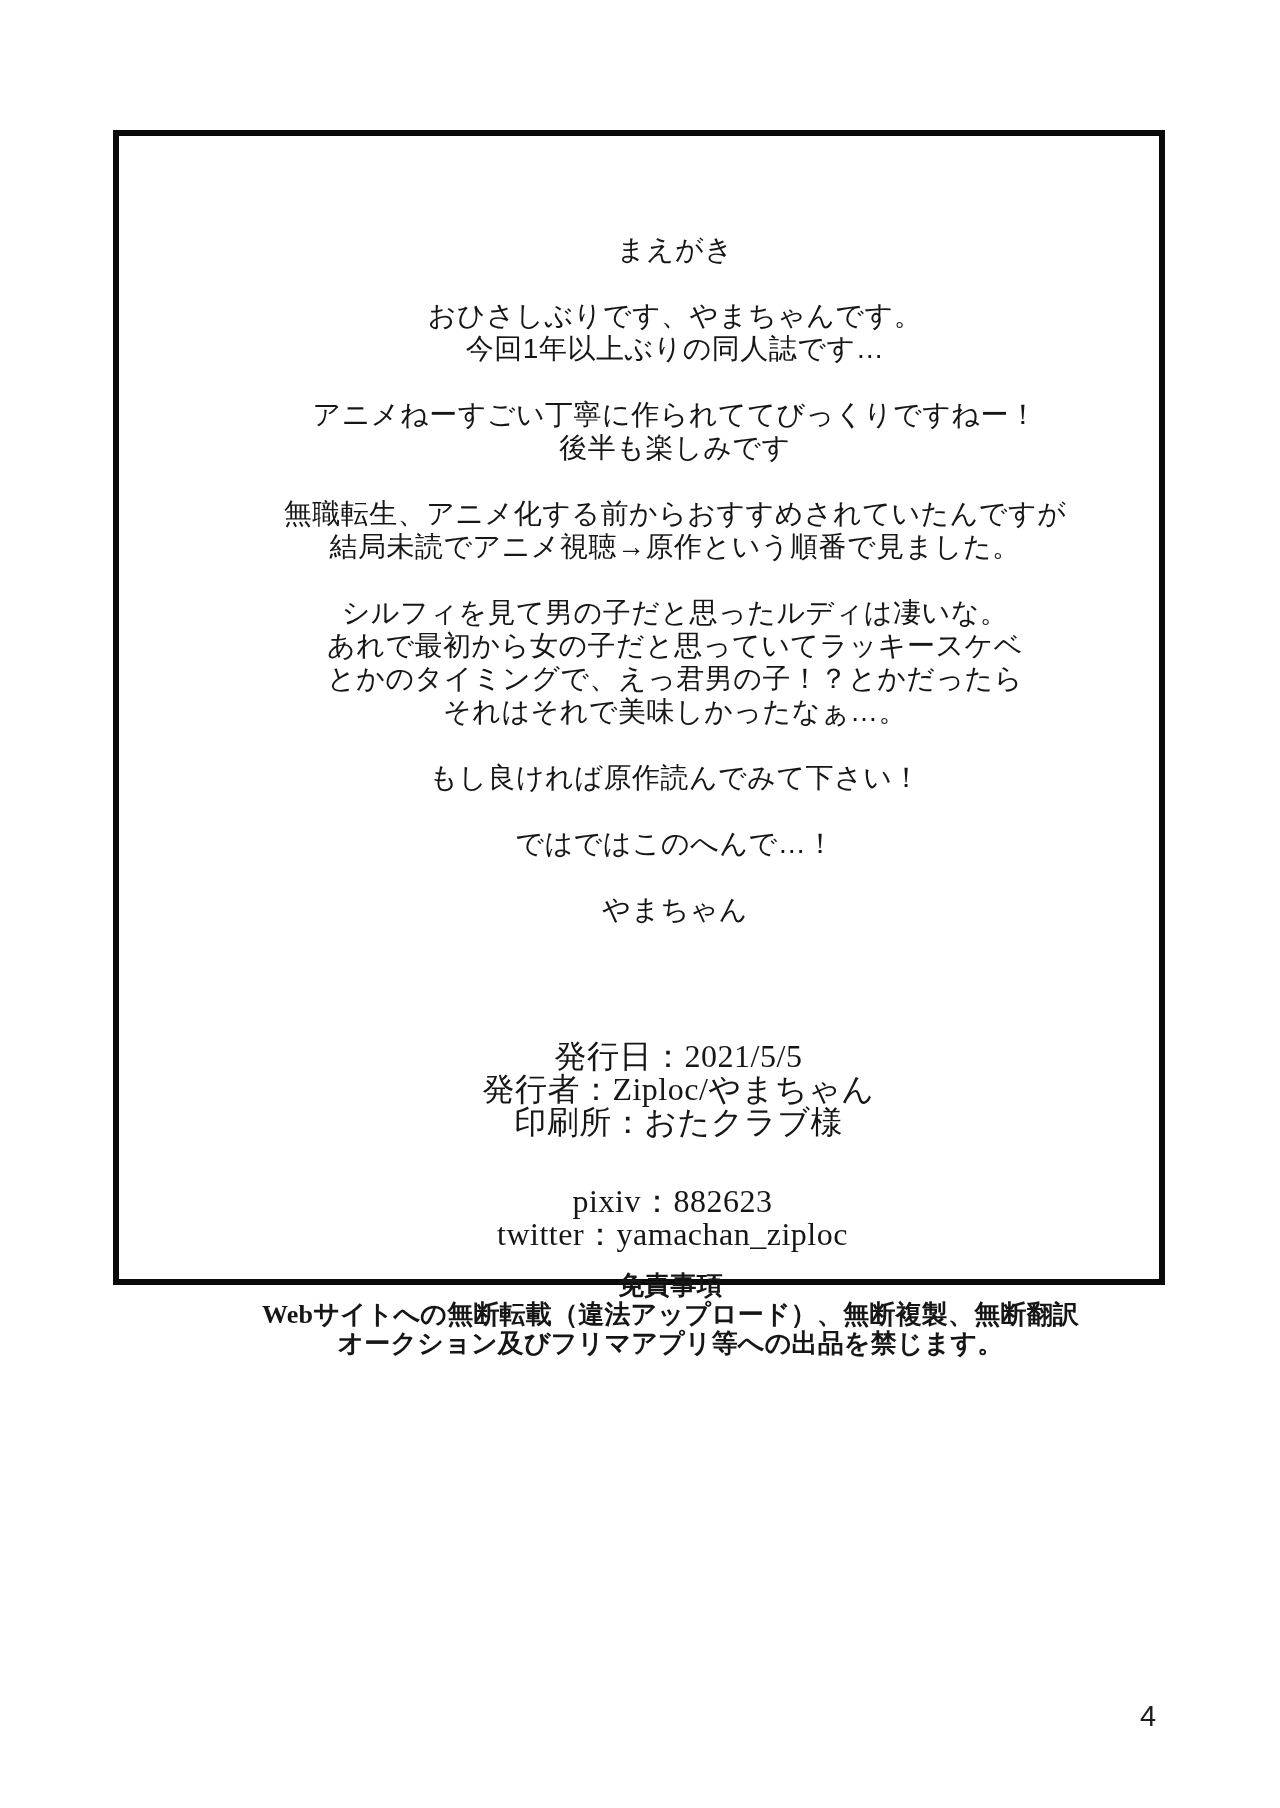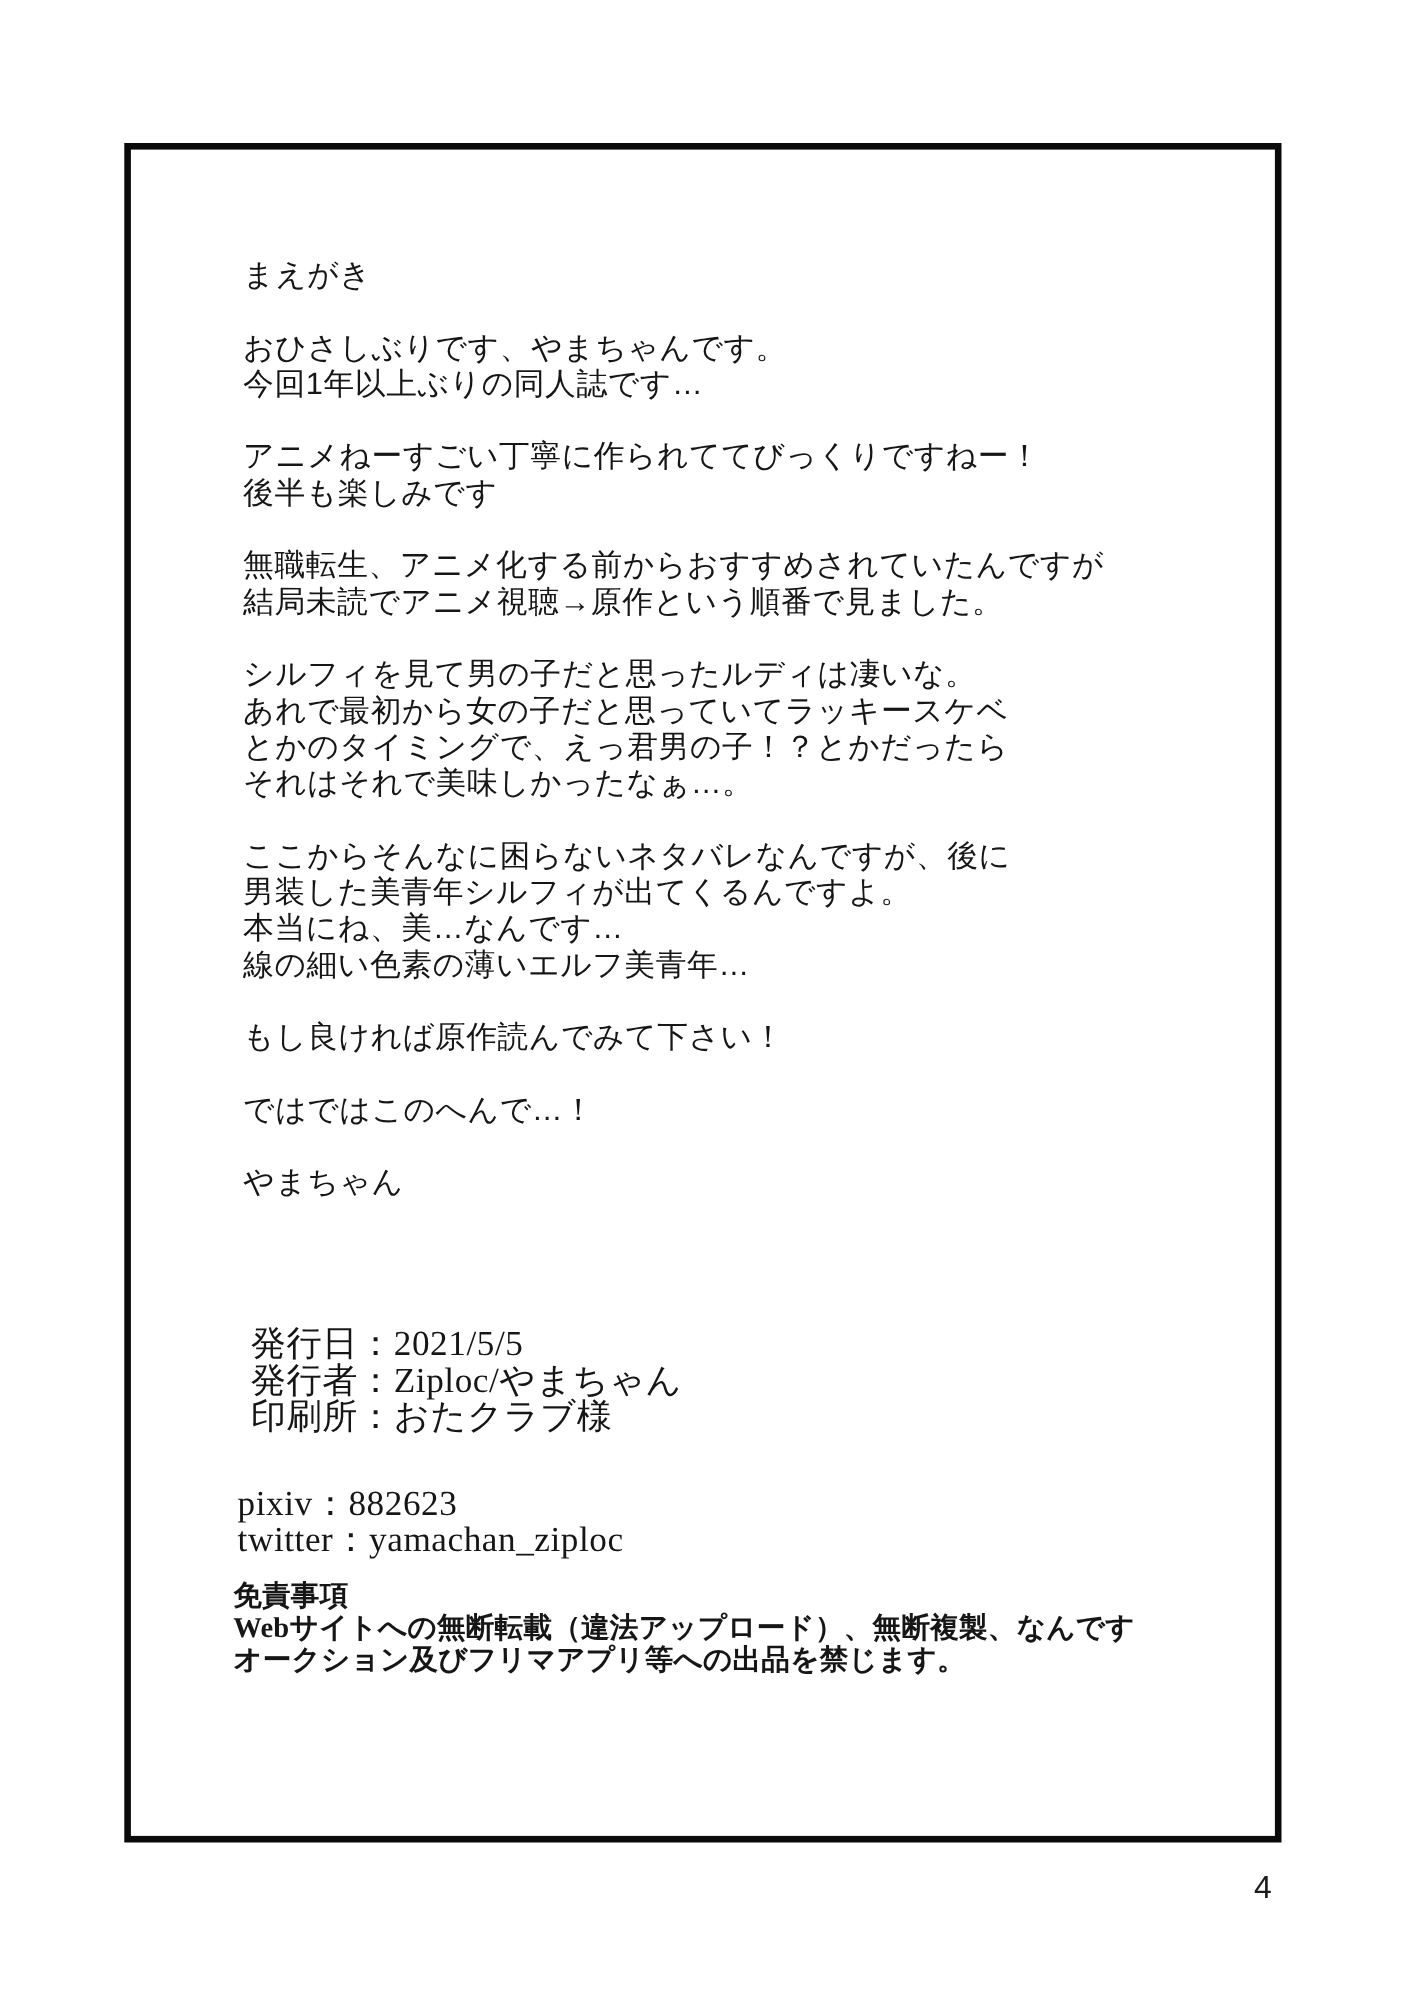--- a/index.html
+++ b/index.html
@@ -14,23 +14,24 @@
     background: #ffffff;
     color: #161616;
     overflow: hidden;
   }
   .frame {
     box-sizing: border-box;
     position: absolute;
     left: 113px;
     top: 130px;
     width: 1052px;
-    height: 1545px;
+    height: 1155px;
     border: 6px solid #0a0a0a;
     background: #ffffff;
+    text-align: center;
   }
   .content {
     box-sizing: border-box;
     padding: 97px 30px 0 102px;
   }
   
   .foreword {
     font-family: "Liberation Sans", "DejaVu Sans", sans-serif;
   }
   .foreword .line {
@@ -94,26 +95,20 @@
           <div class="line">結局未読でアニメ視聴→原作という順番で見ました。</div>
         </div>
 
         <div class="para">
           <div class="line">シルフィを見て男の子だと思ったルディは凄いな。</div>
           <div class="line">あれで最初から女の子だと思っていてラッキースケベ</div>
           <div class="line">とかのタイミングで、えっ君男の子！？とかだったら</div>
           <div class="line">それはそれで美味しかったなぁ…。</div>
         </div>
 
-        <div class="para">
-          <div class="line">ここからそんなに困らないネタバレなんですが、後に</div>
-          <div class="line">男装した美青年シルフィが出てくるんですよ。</div>
-          <div class="line">本当にね、美…なんです…</div>
-          <div class="line">線の細い色素の薄いエルフ美青年…</div>
-        </div>
 
         <div class="para">
           <div class="line">もし良ければ原作読んでみて下さい！</div>
         </div>
 
         <div class="para">
           <div class="line">ではではこのへんで…！</div>
         </div>
 
         <div class="para">
@@ -130,21 +125,21 @@
         </div>
 
         <div class="block-contact">
           <div class="line">pixiv：882623</div>
           <div class="line">twitter：yamachan_ziploc</div>
         </div>
 
 
         <div class="block-disclaimer">
           <div class="line">免責事項</div>
-          <div class="line">Webサイトへの無断転載（違法アップロード）、無断複製、なんです</div>
+          <div class="line">Webサイトへの無断転載（違法アップロード）、無断複製、無断翻訳</div>
           <div class="line">オークション及びフリマアプリ等への出品を禁じます。</div>
         </div>
 
       </div>
 
     </div>
   </div>
 
   <div class="page-number">4</div>
 </div>

